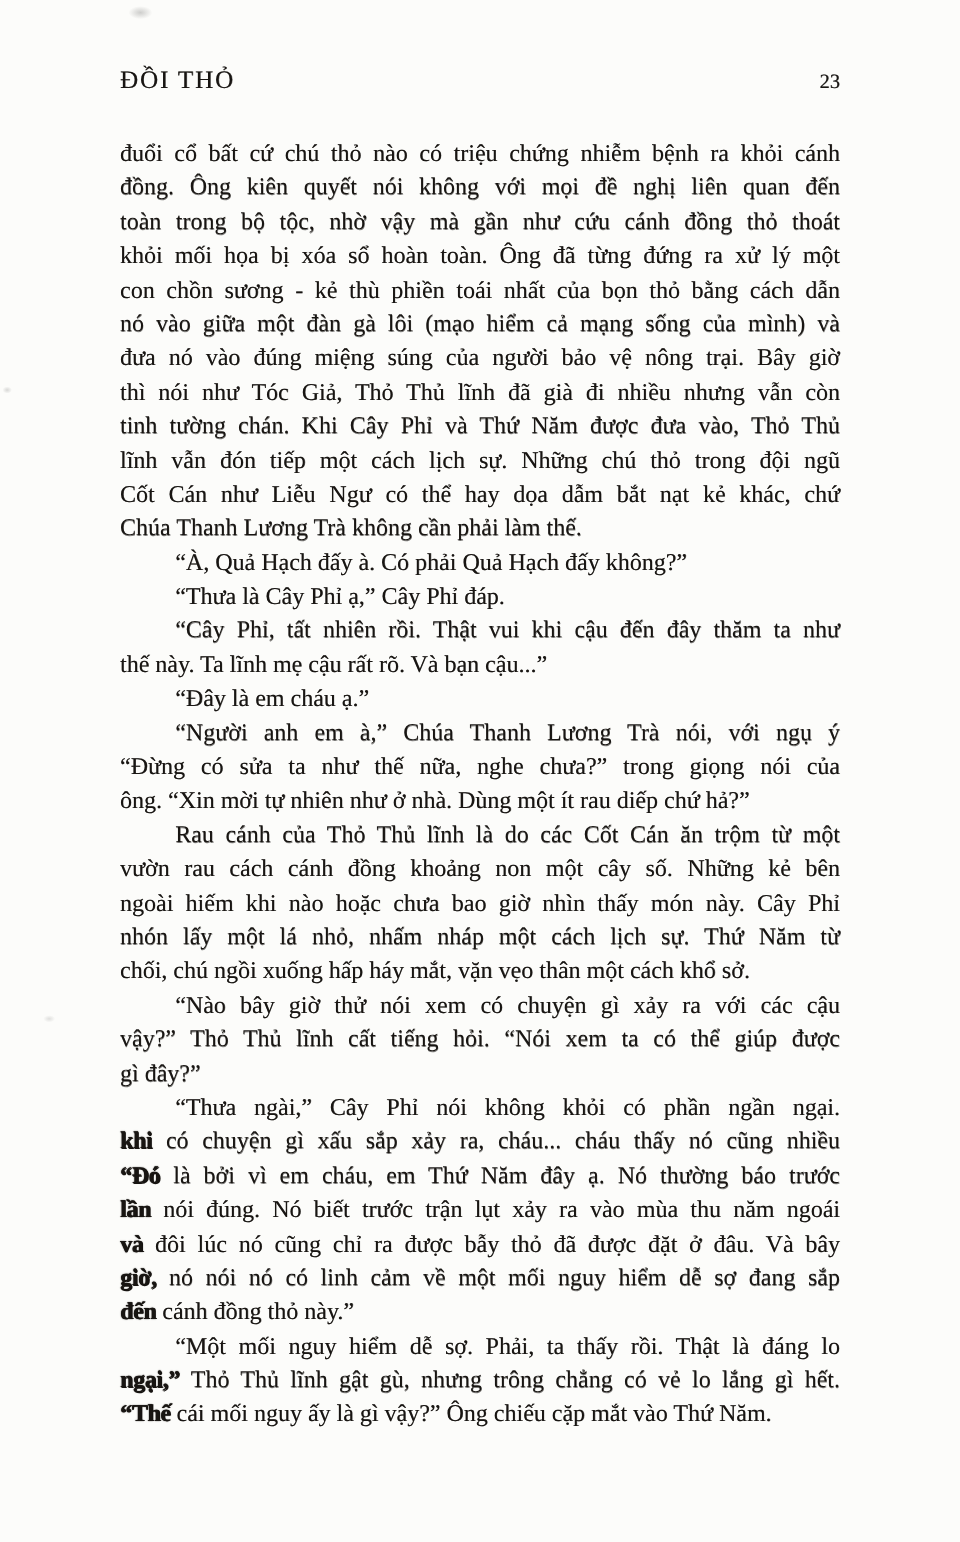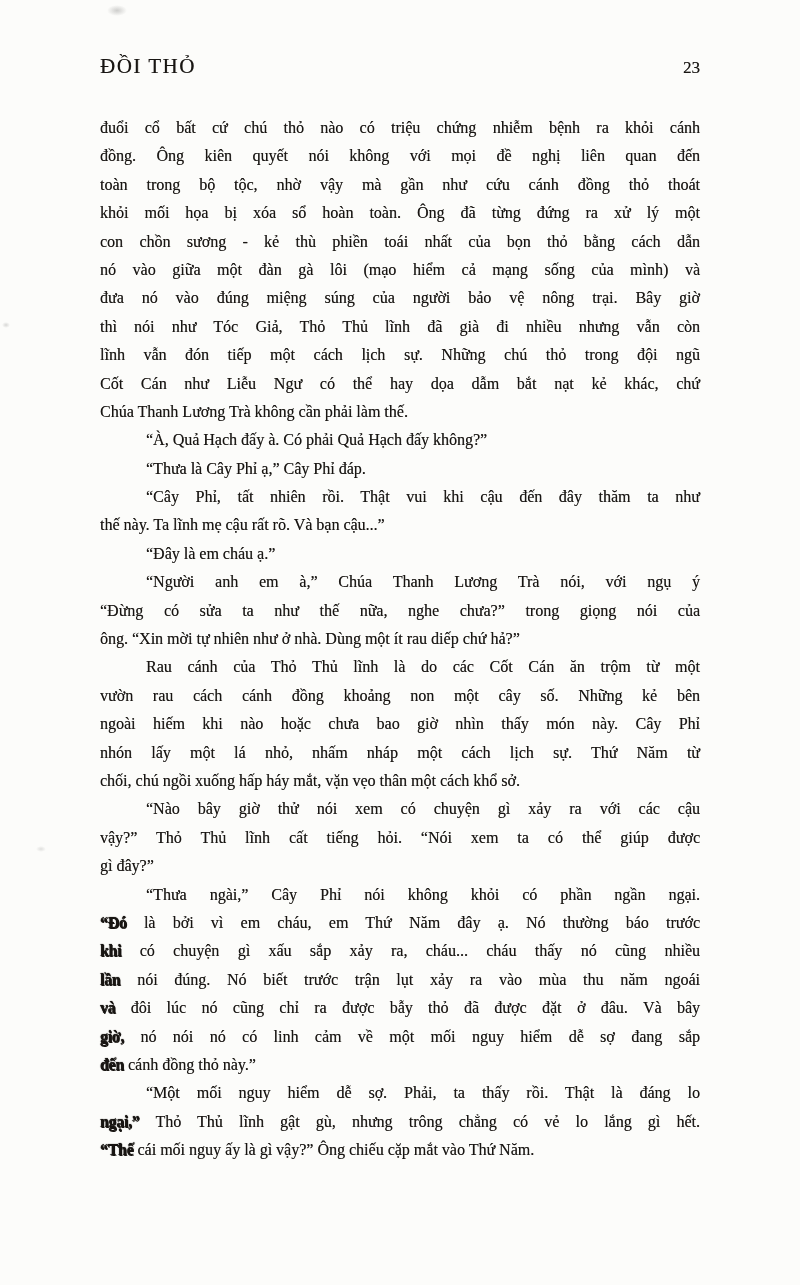--- a/index.html
+++ b/index.html
@@ -22,21 +22,21 @@
     font-size:21px; letter-spacing:1.5px; font-weight:normal;
     text-shadow:0.3px 0.3px 0.4px rgba(20,18,16,0.55);
   }
   .running-header .pagenum {
     font-size:17px;
     text-shadow:0.3px 0.3px 0.4px rgba(20,18,16,0.55);
   }
   .text-block {
     position:absolute;
     left:100px; top:114px; width:600px;
-    font-size:16px;
+    font-size:20px;
   }
   .para { margin:0; }
   .line {
     height:28.4px; line-height:28.4px;
     text-align:justify; text-align-last:justify;
     white-space:normal;
     text-shadow:0.25px 0.25px 0.35px rgba(20,18,16,0.55);
   }
   .line.last { text-align:left; text-align-last:auto; }
   .line.indent { padding-left:46px; }
@@ -69,20 +69,21 @@
   <div class="text-block">
       <div class="para">
         <div class="line">đuổi cổ bất cứ chú thỏ nào có triệu chứng nhiễm bệnh ra khỏi cánh</div>
         <div class="line">đồng. Ông kiên quyết nói không với mọi đề nghị liên quan đến</div>
         <div class="line">toàn trong bộ tộc, nhờ vậy mà gần như cứu cánh đồng thỏ thoát</div>
         <div class="line">khỏi mối họa bị xóa sổ hoàn toàn. Ông đã từng đứng ra xử lý một</div>
         <div class="line">con chồn sương - kẻ thù phiền toái nhất của bọn thỏ bằng cách dẫn</div>
         <div class="line">nó vào giữa một đàn gà lôi (mạo hiểm cả mạng sống của mình) và</div>
         <div class="line">đưa nó vào đúng miệng súng của người bảo vệ nông trại. Bây giờ</div>
         <div class="line">thì nói như Tóc Giả, Thỏ Thủ lĩnh đã già đi nhiều nhưng vẫn còn</div>
+        <div class="line">tinh tường chán. Khi Cây Phỉ và Thứ Năm được đưa vào, Thỏ Thủ</div>
         <div class="line">lĩnh vẫn đón tiếp một cách lịch sự. Những chú thỏ trong đội ngũ</div>
         <div class="line">Cốt Cán như Liễu Ngư có thể hay dọa dẫm bắt nạt kẻ khác, chứ</div>
         <div class="line last">Chúa Thanh Lương Trà không cần phải làm thế.</div>
       </div>
       <div class="para">
         <div class="line last indent">“À, Quả Hạch đấy à. Có phải Quả Hạch đấy không?”</div>
       </div>
       <div class="para">
         <div class="line last indent">“Thưa là Cây Phỉ ạ,” Cây Phỉ đáp.</div>
       </div>
@@ -105,22 +106,22 @@
         <div class="line">nhón lấy một lá nhỏ, nhấm nháp một cách lịch sự. Thứ Năm từ</div>
         <div class="line last">chối, chú ngồi xuống hấp háy mắt, vặn vẹo thân một cách khổ sở.</div>
       </div>
       <div class="para">
         <div class="line indent">“Nào bây giờ thử nói xem có chuyện gì xảy ra với các cậu</div>
         <div class="line">vậy?” Thỏ Thủ lĩnh cất tiếng hỏi. “Nói xem ta có thể giúp được</div>
         <div class="line last">gì đây?”</div>
       </div>
       <div class="para">
         <div class="line indent">“Thưa ngài,” Cây Phỉ nói không khỏi có phần ngần ngại.</div>
+        <div class="line"><b class="smudge">khi</b> có chuyện gì xấu sắp xảy ra, cháu... cháu thấy nó cũng nhiều</div>
         <div class="line"><b class="smudge">“Đó</b> là bởi vì em cháu, em Thứ Năm đây ạ. Nó thường báo trước</div>
-        <div class="line"><b class="smudge">khi</b> có chuyện gì xấu sắp xảy ra, cháu... cháu thấy nó cũng nhiều</div>
         <div class="line"><b class="smudge">lần</b> nói đúng. Nó biết trước trận lụt xảy ra vào mùa thu năm ngoái</div>
         <div class="line"><b class="smudge">và</b> đôi lúc nó cũng chỉ ra được bẫy thỏ đã được đặt ở đâu. Và bây</div>
         <div class="line"><b class="smudge">giờ,</b> nó nói nó có linh cảm về một mối nguy hiểm dễ sợ đang sắp</div>
         <div class="line last"><b class="smudge">đến</b> cánh đồng thỏ này.”</div>
       </div>
       <div class="para">
         <div class="line indent">“Một mối nguy hiểm dễ sợ. Phải, ta thấy rồi. Thật là đáng lo</div>
         <div class="line"><b class="smudge">ngại,”</b> Thỏ Thủ lĩnh gật gù, nhưng trông chẳng có vẻ lo lắng gì hết.</div>
         <div class="line last"><b class="smudge">“Thế</b> cái mối nguy ấy là gì vậy?” Ông chiếu cặp mắt vào Thứ Năm.</div>
       </div>

